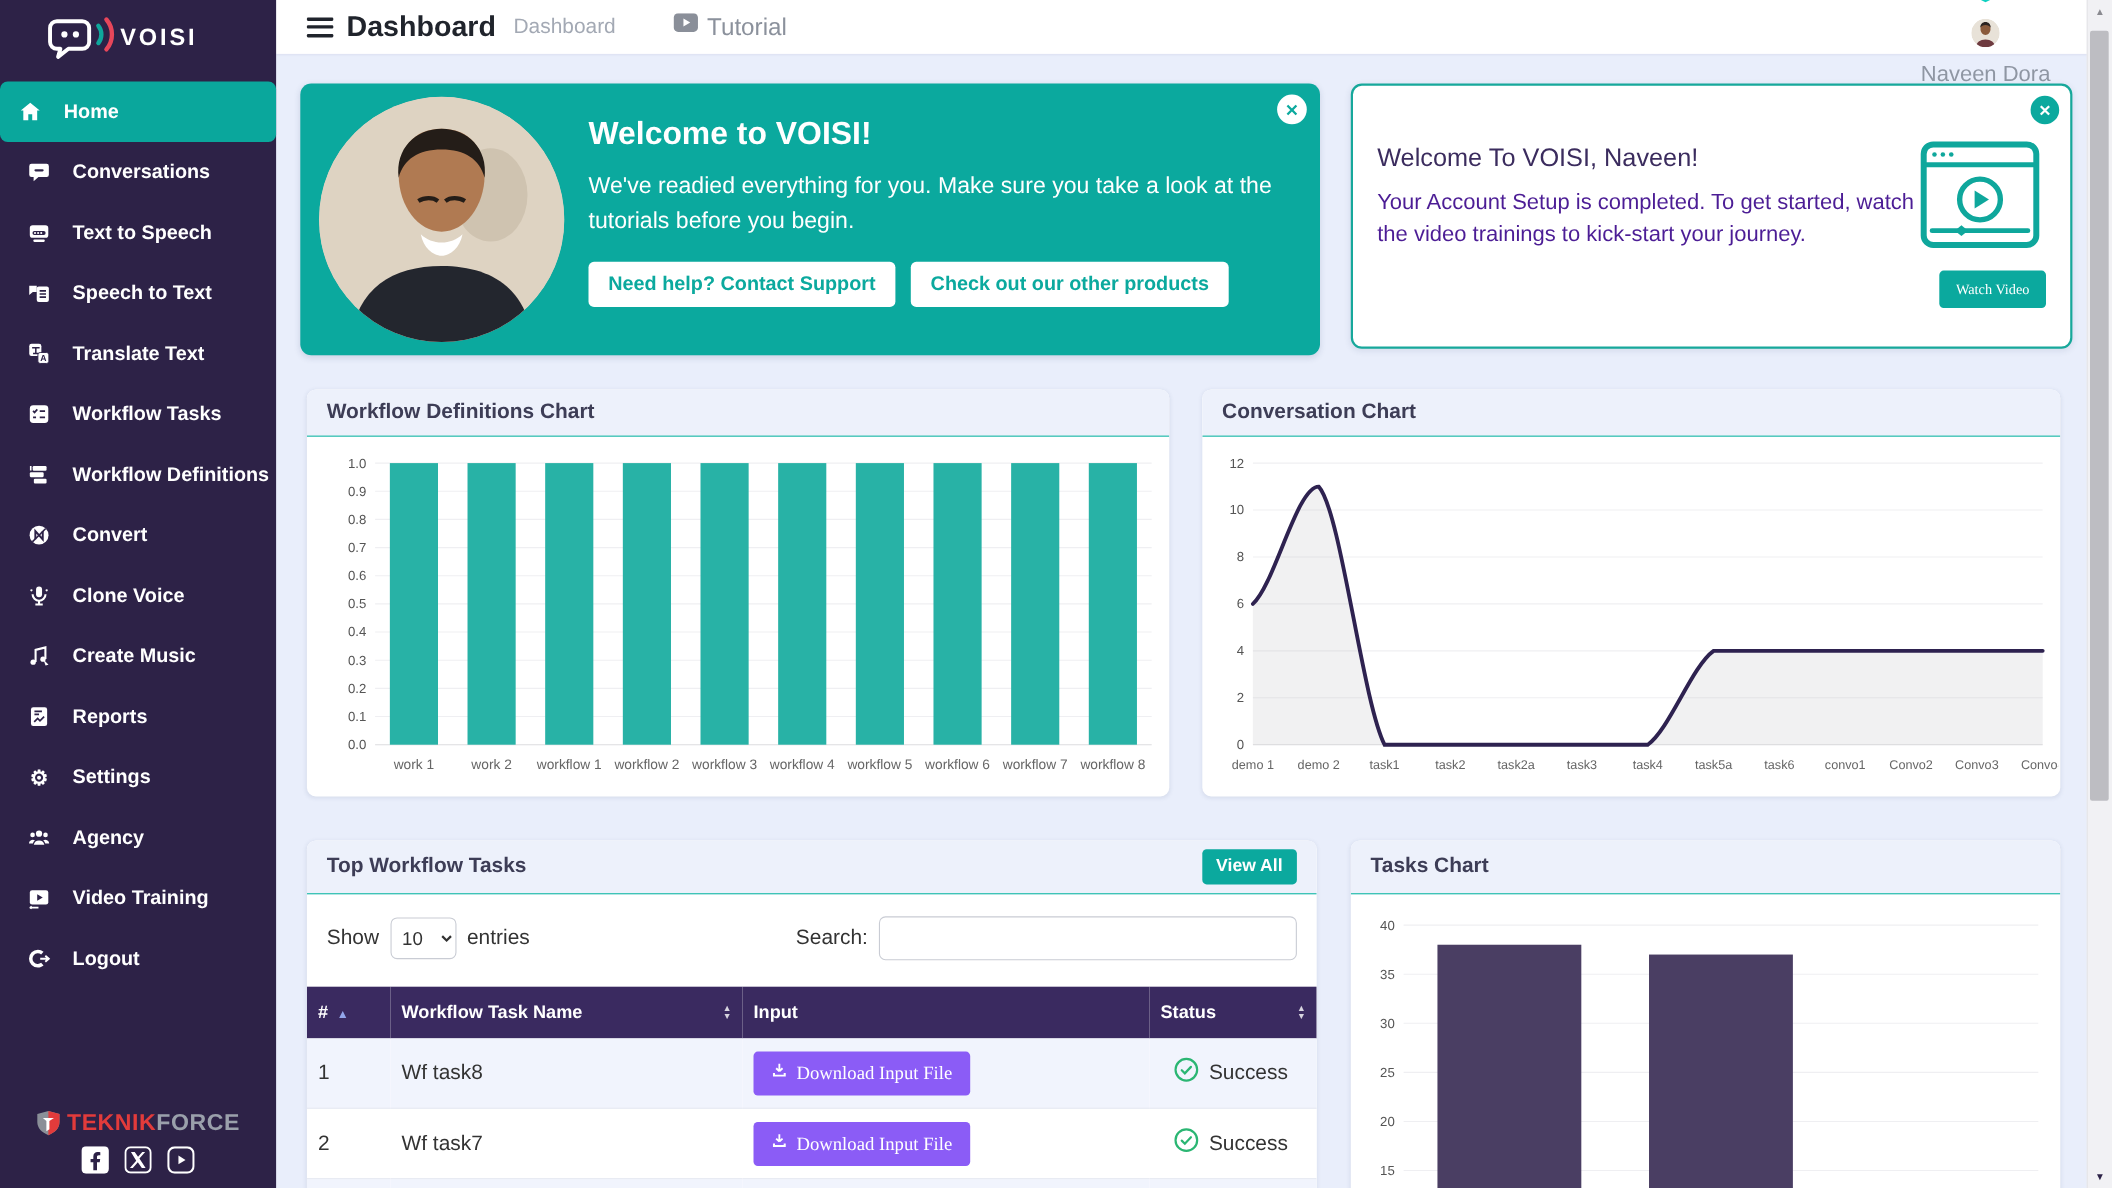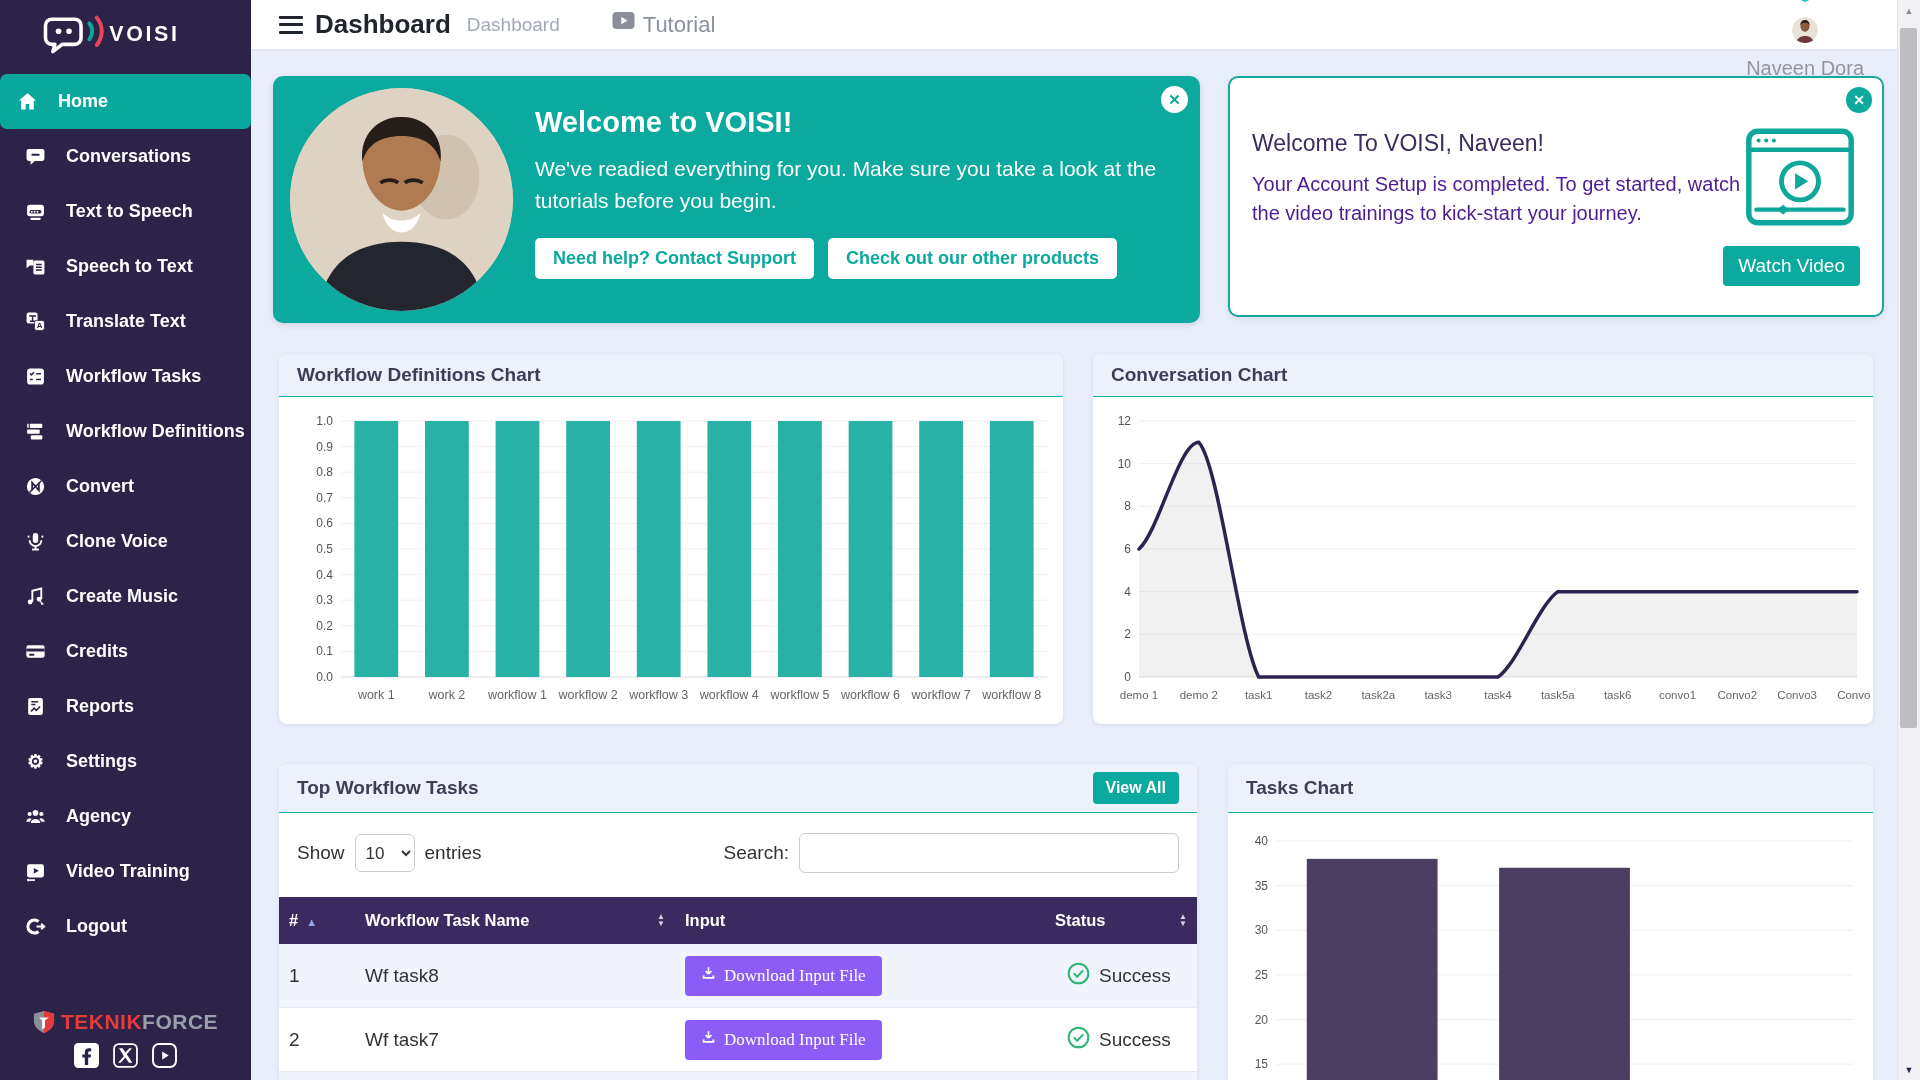--- a/index.html
+++ b/index.html
@@ -44,21 +44,21 @@
   .banner-title{font-size:29px;font-weight:bold;margin-bottom:14px;}
   .banner-text{font-size:21px;line-height:1.5;margin-bottom:22px;}
   .banner-btns{display:flex;gap:14px;}
   .btn-white{background:#fff;color:#0ba99e;font-size:18px;font-weight:bold;padding:10px 18px;border-radius:5px;border:none;cursor:pointer;font-family:"Liberation Sans",sans-serif;}
 
   .welcome-card{position:absolute;left:977px;top:27px;width:652px;height:237px;background:#fff;border:2px solid #17a89b;border-radius:10px;box-shadow:0 2px 6px rgba(40,60,100,.10);}
   .card-close{position:absolute;right:10px;top:9px;width:26px;height:26px;border-radius:50%;background:#0ba99e;color:#fff;display:flex;align-items:center;justify-content:center;font-size:14px;font-weight:bold;cursor:pointer;}
   .wc-title{position:absolute;left:22px;top:52px;font-size:23px;font-weight:normal;color:#3b2c5e;}
   .wc-text{position:absolute;left:22px;top:92px;width:490px;font-size:20px;line-height:1.45;color:#4c1d95;}
   .wc-video-ico{position:absolute;right:26px;top:50px;}
-  .btn-watch{position:absolute;right:22px;top:168px;background:#0ba99e;color:#fff;border:none;border-radius:4px;font-size:19px;padding:9px 15px;cursor:pointer;font-family:Liberation Sans, sans-serif;}
+  .btn-watch{position:absolute;right:22px;top:168px;background:#0ba99e;color:#fff;border:none;border-radius:4px;font-size:13px;padding:9px 15px;cursor:pointer;font-family:Liberation Serif, serif;}
 
   .card{position:absolute;background:#fff;border-radius:8px;box-shadow:0 1px 4px rgba(40,60,100,.10);overflow:hidden;}
   .card-head{height:42px;background:#edf1fb;border-bottom:1px solid #14b8a6;display:flex;align-items:center;padding:0 18px;font-size:19px;font-weight:bold;color:#3d3d56;}
   #card-chartA{left:28px;top:305px;width:784px;height:370px;}
   #card-chartB{left:842px;top:305px;width:780px;height:370px;}
   #card-table{left:28px;top:715px;width:918px;height:430px;}
   #card-tasks{left:977px;top:715px;width:645px;height:430px;}
   #card-table .card-head,#card-tasks .card-head{height:48px;}
   svg text{font-family:"Liberation Sans",sans-serif;}
 
@@ -203,30 +203,20 @@
         <div class="nav-item">
           <span class="nav-ico">
             <svg viewBox="0 0 20 20">
               <path d="M7 15 V4.6 l8.5 -2.2 v10" stroke="#fff" stroke-width="1.8" fill="none"></path>
               <circle cx="4.9" cy="15.2" r="2.3" fill="#fff"></circle>
               <circle cx="13.4" cy="12.6" r="2.3" fill="#fff"></circle>
               <path d="M13.8 13 l4.4 4.4 -2.6 .7 Z" fill="#fff"></path>
             </svg>
           </span>
           <span class="nav-label">Create Music</span>
-        </div>
-        <div class="nav-item">
-          <span class="nav-ico">
-            <svg viewBox="0 0 20 20">
-              <rect x="1.3" y="4" width="17.4" height="12" rx="2.2" fill="#fff"></rect>
-              <rect x="1.3" y="7.2" width="17.4" height="2.8" fill="#2d2247"></rect>
-              <rect x="3.8" y="12.2" width="5.2" height="1.9" rx=".95" fill="#2d2247"></rect>
-            </svg>
-          </span>
-          <span class="nav-label">Credits</span>
         </div>
         <div class="nav-item">
           <span class="nav-ico">
             <svg viewBox="0 0 20 20">
               <rect x="3" y="1.8" width="14" height="16.4" rx="2" fill="#fff"></rect>
               <path d="M6 5.4 h6.5 M6 8 h4" stroke="#2d2247" stroke-width="1.4"></path>
               <path d="M5.8 14.6 l3 -3 2 2 3.6 -3.6" stroke="#2d2247" stroke-width="1.5" fill="none"></path>
             </svg>
           </span>
           <span class="nav-label">Reports</span>

